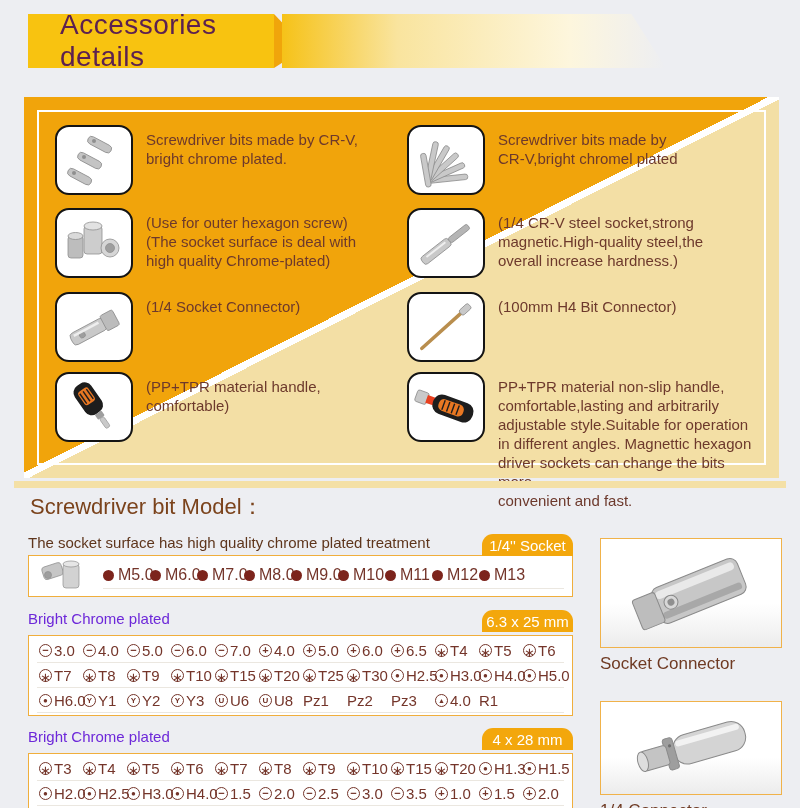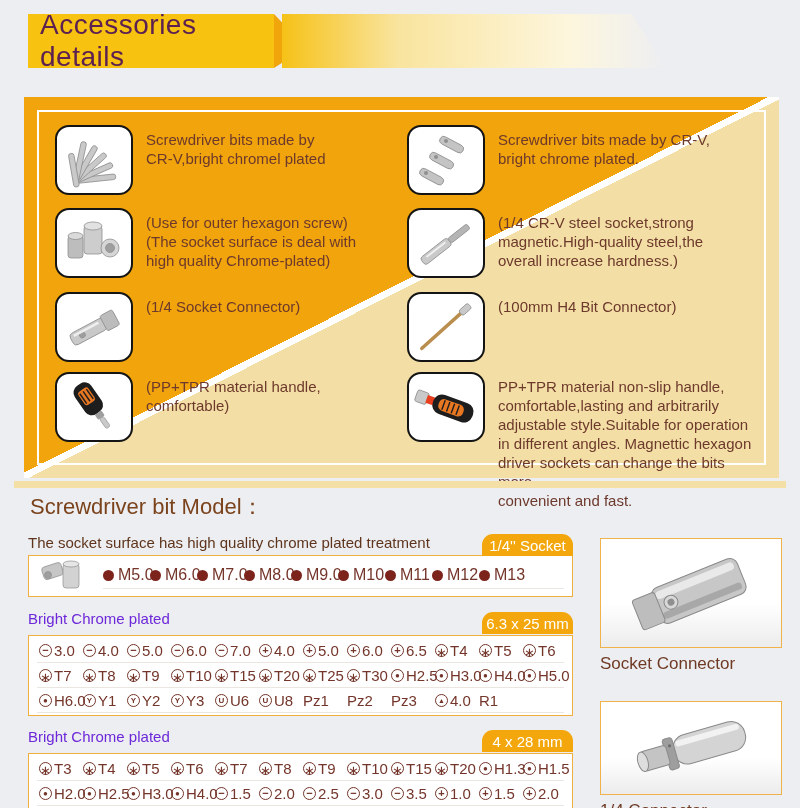--- a/index.html
+++ b/index.html
@@ -1,40 +1,40 @@
 <!DOCTYPE html>
 <html><head>
 <meta charset="utf-8">
 <style>
   html,body{margin:0;padding:0;}
   body{width:800px;height:808px;background:#edeef2;font-family:"Liberation Sans","DejaVu Sans",sans-serif;position:relative;overflow:hidden;}
 
   
   .banner{position:absolute;left:0;top:14px;height:54px;width:800px;}
-  .banner-main{position:absolute;left:28px;top:0;width:246px;height:54px;background:#f8c310;display:flex;align-items:center;padding-left:12px;box-sizing:border-box;}
+  .banner-main{position:absolute;left:28px;top:0;width:246px;height:54px;background:#f8c310;display:flex;align-items:center;padding-left:32px;box-sizing:border-box;}
   .banner-main span{font-size:28px;color:#5c2150;letter-spacing:.5px;}
   .banner-arrow{position:absolute;left:274px;top:0;width:32px;height:54px;background:#f0a50b;clip-path:polygon(0 0,100% 62%,0 100%);}
   .banner-fade{position:absolute;left:282px;top:0;width:384px;height:54px;background:linear-gradient(to right,#f6c218 0%,#f9e49e 30%,#fdf6dd 75%,rgba(255,255,255,0) 100%);clip-path:polygon(0 0,91% 0,100% 100%,0 100%);}
 
   
   .panel{position:absolute;left:24px;top:97px;width:755px;height:381px;
     background:linear-gradient(to bottom right,#f1a40b 49.3%,#ffffff 49.3% 50.3%,#f3dfa5 50.3%);}
   .panel-outline{position:absolute;inset:13px;border:2px solid #ffffff;pointer-events:none;}
   .panel-grid{position:absolute;left:31px;top:28px;right:24px;bottom:20px;display:grid;grid-template-columns:1fr 1fr;grid-template-rows:83px 84px 80px 1fr;column-gap:4px;}
   .panel-item{display:flex;gap:13px;align-items:flex-start;}
   .photo-box{width:74px;height:66px;flex:none;background:#fff;border:2px solid #141414;border-radius:14px;display:flex;align-items:center;justify-content:center;overflow:hidden;}
   .caption{font-size:15px;line-height:19px;color:#6d392c;white-space:pre-line;padding-top:5px;}
 
   
   .cream-band{position:absolute;left:14px;top:481px;width:772px;height:7px;background:#f4e0a6;}
 
   
   .bits-section{position:absolute;left:28px;top:492px;width:545px;}
   .bits-heading{font-size:22px;color:#7b431c;margin:0 0 12px 2px;font-weight:normal;}
-  .table-head{display:flex;justify-content:space-between;align-items:center;}
+  .table-head{display:flex;justify-content:space-between;align-items:flex-start;}
   .table-note{font-size:15px;color:#5e351c;padding-bottom:4px;}
   .table-label{font-size:15px;color:#6d28d9;padding-bottom:8px;}
   .badge{background:#f3a70c;color:#ffffff;font-size:15px;width:91px;height:22px;display:flex;align-items:center;justify-content:center;border-radius:11px 11px 0 0;position:relative;margin-bottom:-1px;}
   .bit-table{background:#ffffff;border:1px solid #f0ae3c;box-sizing:border-box;padding:2px 8px;}
   .bit-row{display:flex;padding:4px 2px 3px;border-bottom:1px solid #ebe7e0;}
   .bit-cell{display:inline-flex;align-items:center;gap:2px;width:44px;flex:none;font-size:15px;color:#74352a;}
   .bit-label{white-space:nowrap;}
   .bit-icon{width:13px;height:13px;flex:none;border:1.3px solid #74352a;border-radius:50%;display:inline-flex;align-items:center;justify-content:center;box-sizing:border-box;line-height:1;}
   .k-slot{font-size:11px;font-weight:bold;}
   .k-phillips{font-size:11px;font-weight:bold;}
@@ -68,49 +68,49 @@
   <div class="banner-fade"></div>
 </div>
 
 <div class="panel">
   <div class="panel-outline"></div>
   <div class="panel-grid">
 
     <div class="panel-item">
       <div class="photo-box">
         <svg width="68" height="58" viewBox="0 0 68 58">
+          <g fill="#c4c4c4" stroke="#8f8f8f" stroke-width="0.8">
+            <rect x="30" y="4" width="26" height="8" rx="4" transform="rotate(28 30 4)"></rect>
+            <rect x="20" y="20" width="26" height="8" rx="4" transform="rotate(28 20 20)"></rect>
+            <rect x="10" y="36" width="26" height="8" rx="4" transform="rotate(28 10 36)"></rect>
+            <circle cx="34" cy="10" r="2" fill="#8f8f8f" stroke="none"></circle>
+            <circle cx="24" cy="26" r="2" fill="#8f8f8f" stroke="none"></circle>
+            <circle cx="14" cy="42" r="2" fill="#8f8f8f" stroke="none"></circle>
+          </g>
+        </svg>
+      </div>
+      <div class="caption">Screwdriver bits made by CR-V,
+bright chrome plated.</div>
+    </div>
+
+    <div class="panel-item">
+      <div class="photo-box">
+        <svg width="68" height="58" viewBox="0 0 68 58">
           <g transform="translate(16,50)" fill="#c9c9c9" stroke="#8f8f8f" stroke-width="0.8">
             <rect x="0" y="-3" width="40" height="5.5" rx="2.5" transform="rotate(-6)"></rect>
             <rect x="0" y="-3" width="40" height="5.5" rx="2.5" transform="rotate(-24)"></rect>
             <rect x="0" y="-3" width="40" height="5.5" rx="2.5" transform="rotate(-42)"></rect>
             <rect x="0" y="-3" width="40" height="5.5" rx="2.5" transform="rotate(-60)"></rect>
             <rect x="0" y="-3" width="40" height="5.5" rx="2.5" transform="rotate(-78)"></rect>
             <rect x="-6" y="-3" width="34" height="5.5" rx="2.5" transform="rotate(-100)"></rect>
           </g>
         </svg>
       </div>
       <div class="caption">Screwdriver bits made by
 CR-V,bright chromel plated</div>
-    </div>
-
-    <div class="panel-item">
-      <div class="photo-box">
-        <svg width="68" height="58" viewBox="0 0 68 58">
-          <g fill="#c4c4c4" stroke="#8f8f8f" stroke-width="0.8">
-            <rect x="30" y="4" width="26" height="8" rx="4" transform="rotate(28 30 4)"></rect>
-            <rect x="20" y="20" width="26" height="8" rx="4" transform="rotate(28 20 20)"></rect>
-            <rect x="10" y="36" width="26" height="8" rx="4" transform="rotate(28 10 36)"></rect>
-            <circle cx="34" cy="10" r="2" fill="#8f8f8f" stroke="none"></circle>
-            <circle cx="24" cy="26" r="2" fill="#8f8f8f" stroke="none"></circle>
-            <circle cx="14" cy="42" r="2" fill="#8f8f8f" stroke="none"></circle>
-          </g>
-        </svg>
-      </div>
-      <div class="caption">Screwdriver bits made by CR-V,
-bright chrome plated.</div>
     </div>
 
     <div class="panel-item">
       <div class="photo-box">
         <svg width="68" height="58" viewBox="0 0 68 58">
           <g stroke="#8f8f8f" stroke-width="0.8">
             <rect x="24" y="12" width="18" height="28" rx="3" fill="#cdcdcd"></rect>
             <ellipse cx="33" cy="12" rx="9" ry="4" fill="#e2e2e2"></ellipse>
             <rect x="8" y="22" width="15" height="22" rx="3" fill="#bdbdbd"></rect>
             <ellipse cx="15.5" cy="22" rx="7.5" ry="3.5" fill="#dadada"></ellipse>

